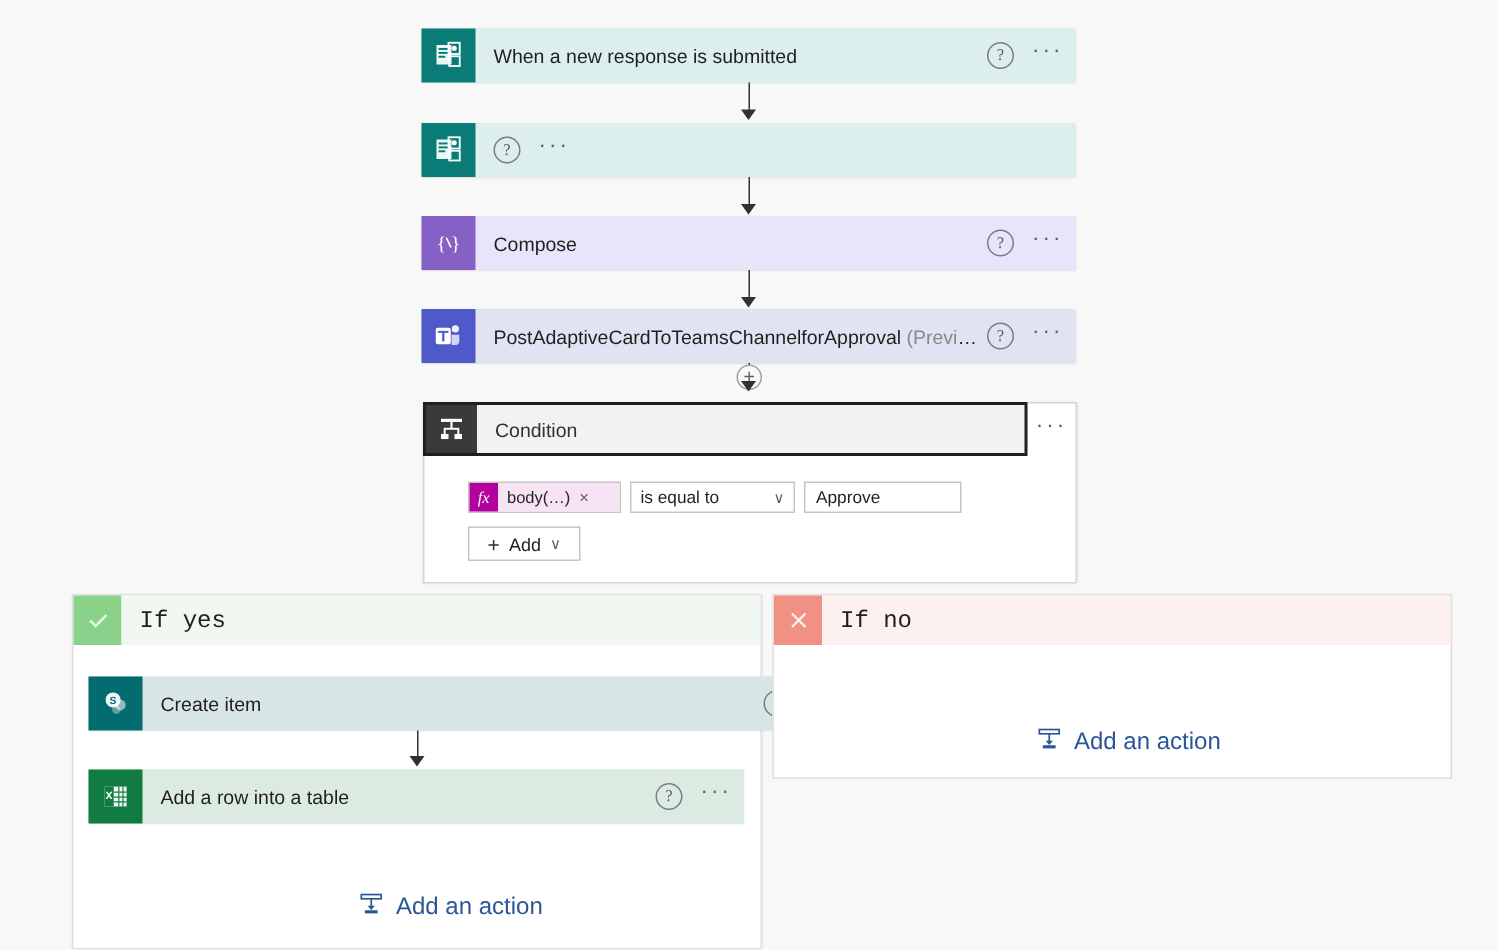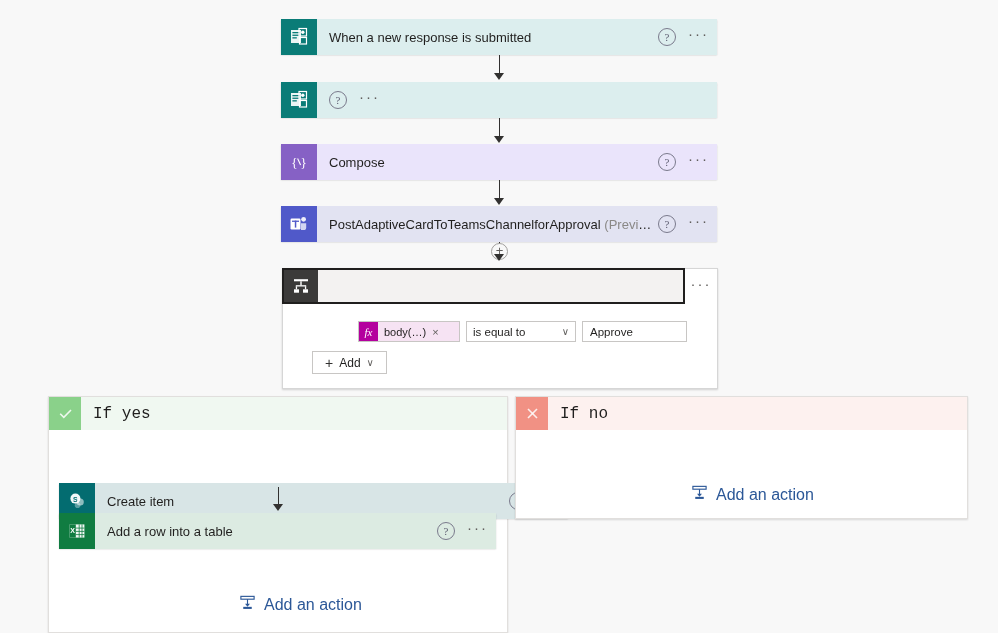--- a/index.html
+++ b/index.html
@@ -379,24 +379,25 @@
       <svg width="20" height="20" viewBox="0 0 20 20">
         <rect x="3" y="3.2" width="14" height="2.1" fill="#ffffff"></rect>
         <rect x="9.3" y="5.3" width="1.4" height="4.2" fill="#ffffff"></rect>
         <rect x="4.8" y="9.2" width="10.4" height="1.3" fill="#ffffff"></rect>
         <rect x="4.8" y="10.3" width="1.3" height="3" fill="#ffffff"></rect>
         <rect x="13.9" y="10.3" width="1.3" height="3" fill="#ffffff"></rect>
         <rect x="3" y="13.3" width="5" height="3.4" fill="#ffffff"></rect>
         <rect x="12" y="13.3" width="5" height="3.4" fill="#ffffff"></rect>
       </svg>
     </div>
+    <div class="cond-title">Condition</div>
   </div>
   <div class="condition-menu" style="left:685px; top:268px;">···</div>
 
-  <div class="cond-row" style="left:312px; top:321px;margin-left:46px;">
+  <div class="cond-row" style="left:312px; top:321px;">
     <div class="token-field">
       <span class="fx-badge">fx</span>
       <span class="token-chip">
         <span>body(…)</span>
         <span class="token-x">×</span>
       </span>
     </div>
     <div class="op-select">
       <span>is equal to</span>
       <span class="chev">∨</span>
@@ -416,21 +417,21 @@
     <div class="branch-head">
       <div class="flag">
         <svg width="17" height="17" viewBox="0 0 17 17">
           <polyline points="3.2,8.8 6.8,12.4 14,5" fill="none" stroke="#ffffff" stroke-width="1.6" opacity=".85"></polyline>
         </svg>
       </div>
       <div class="branch-label">If yes</div>
     </div>
   </div>
 
-  <div class="card" style="left:59px; top:451px; width:509px; background:#d8e5e6;margin-top:32px;">
+  <div class="card" style="left:59px; top:451px; width:509px; background:#d8e5e6;">
     <div class="icon-box" style="background:#036c70;">
       <svg width="20" height="20" viewBox="0 0 20 20">
         <circle cx="8.4" cy="7.6" r="5" fill="#ffffff" opacity=".95"></circle>
         <text x="8.4" y="10.6" font-family="Liberation Sans, sans-serif" font-size="7" font-weight="bold" fill="#036c70" text-anchor="middle">S</text>
         <circle cx="13.2" cy="11" r="3.6" fill="#ffffff" opacity=".55"></circle>
         <circle cx="10.6" cy="14.2" r="2.8" fill="#ffffff" opacity=".35"></circle>
       </svg>
     </div>
     <div class="card-body">
       <span class="card-title">Create item</span>

